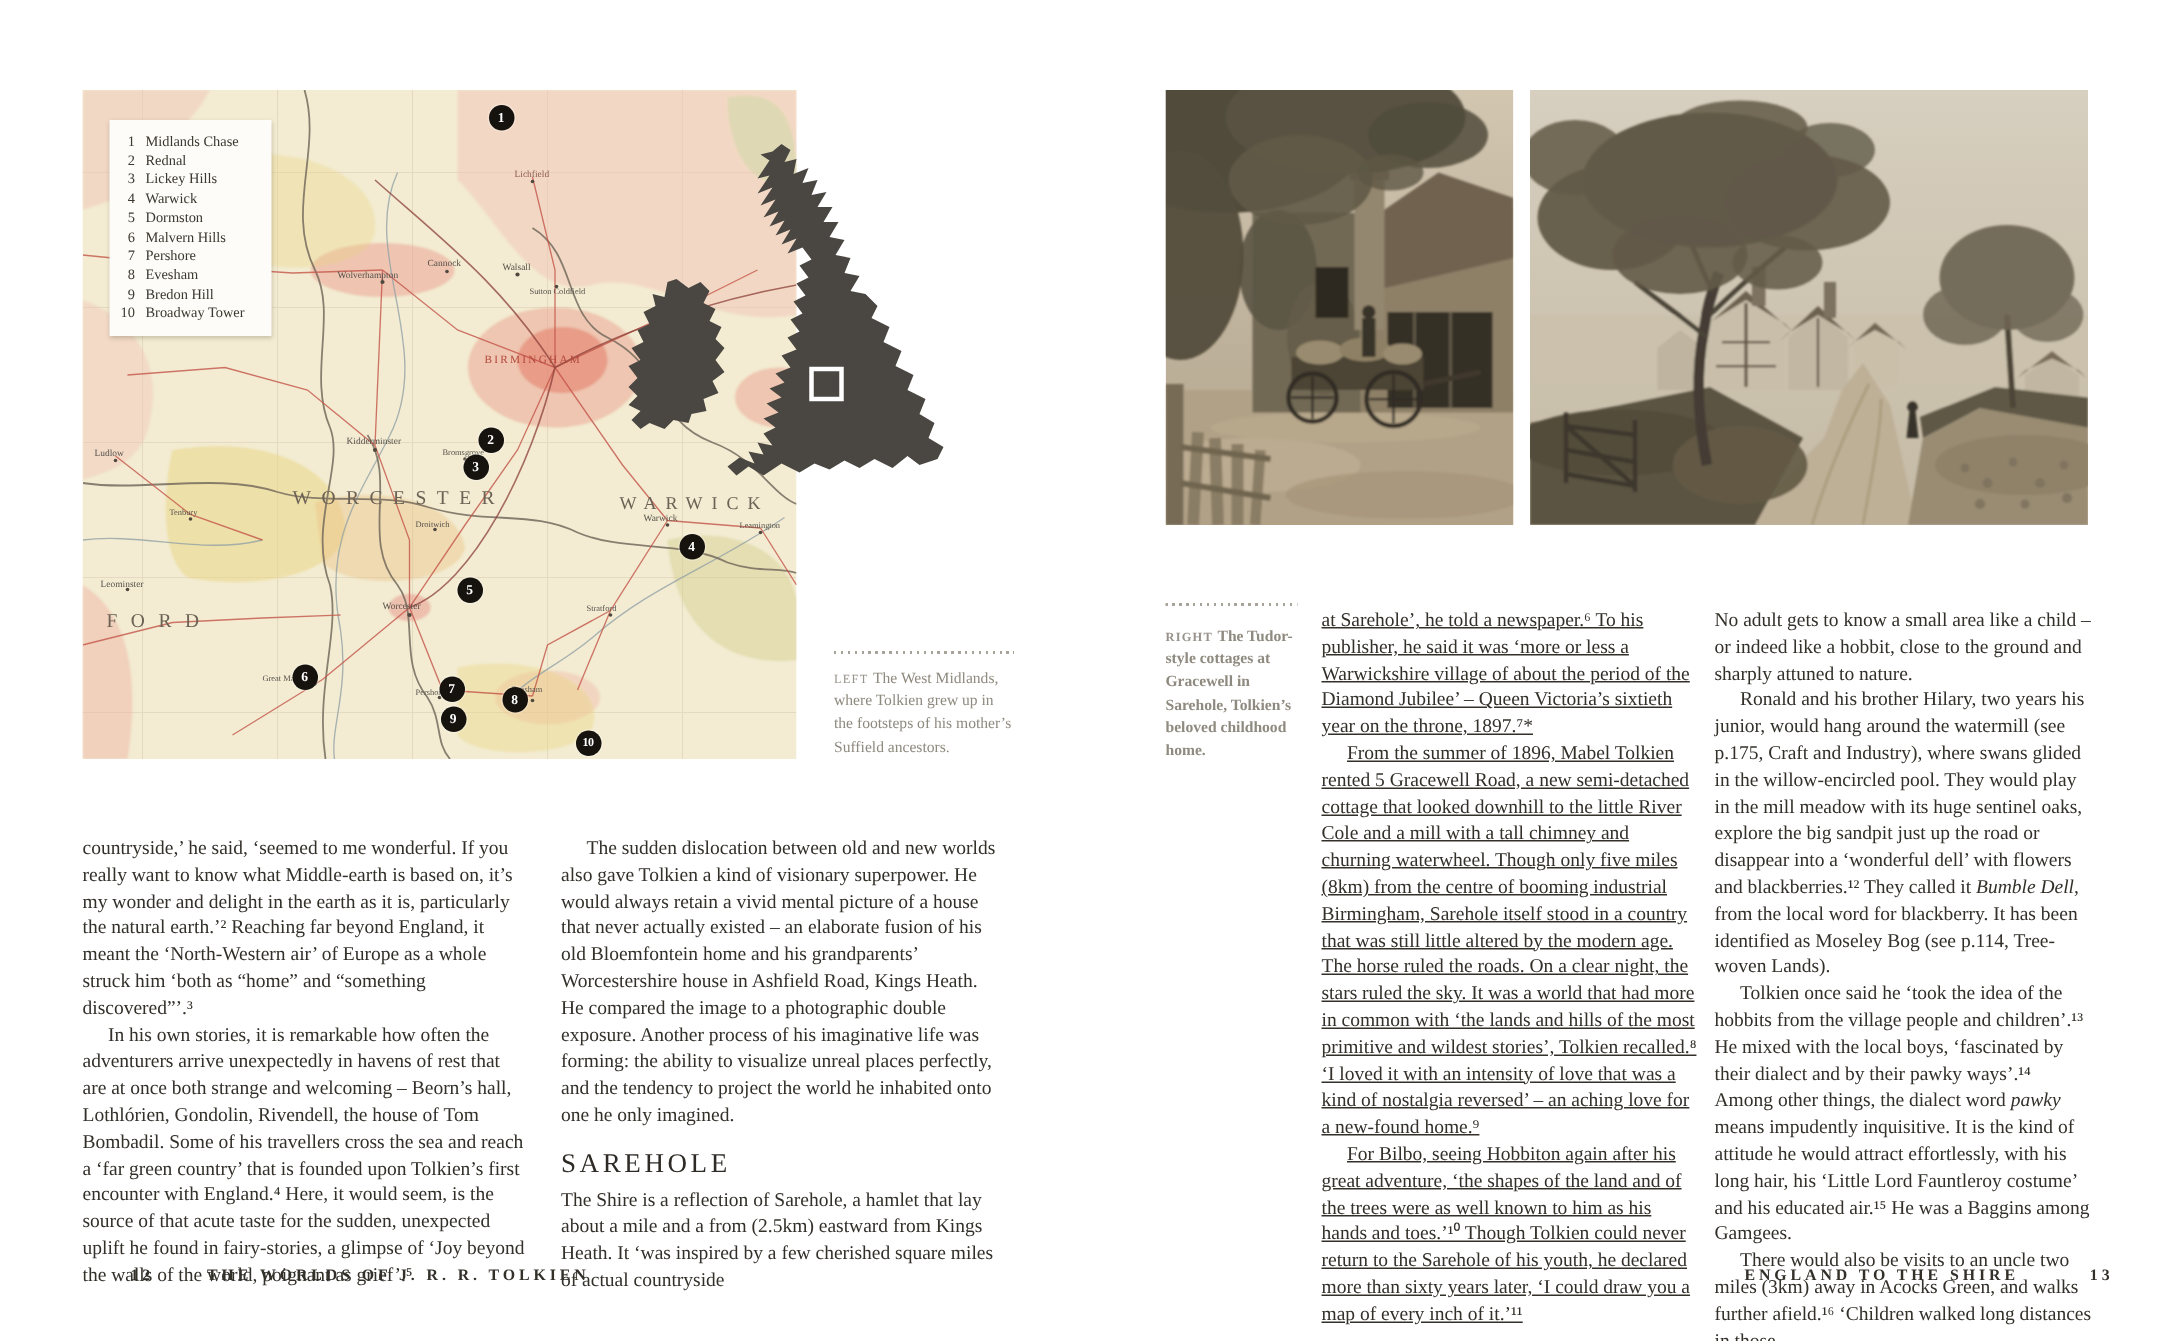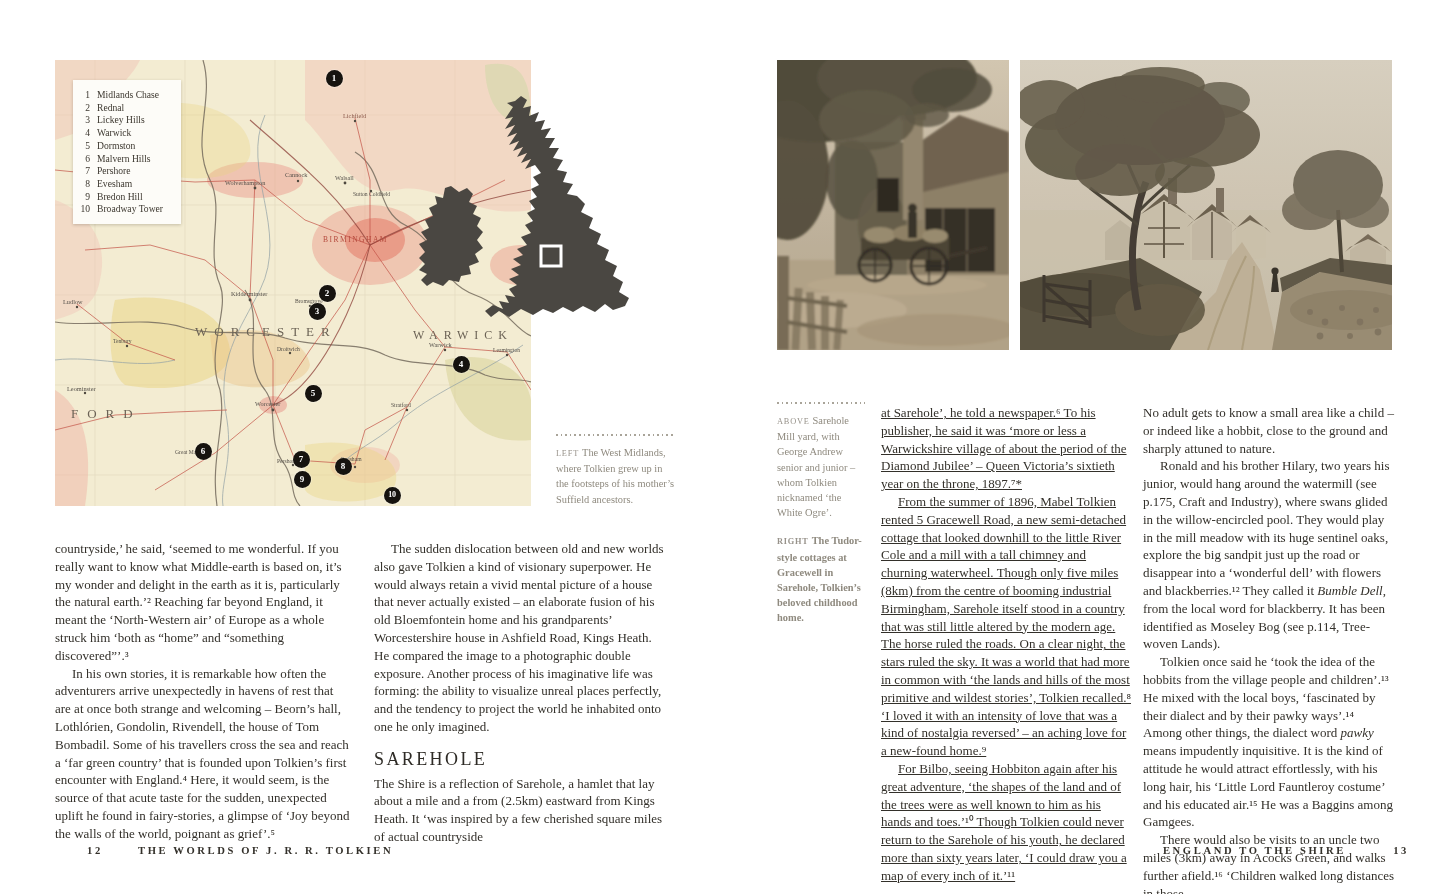--- a/index.html
+++ b/index.html
@@ -40,21 +40,21 @@
   .cap-tag{font-size:8.3px;letter-spacing:.8px;color:#97928a;text-transform:uppercase;margin-right:3px;}
   .dotrule{height:2px;margin-bottom:9px;
     background-image:repeating-linear-gradient(90deg,#a9a499 0 1.6px,transparent 1.6px 4.6px);}
   .cap-left{left:556px;top:434px;width:120px;}
   .cap-right{left:777px;top:402px;width:88px;}
 
   
   .bodycol{font-size:13px;line-height:17.8px;text-align:left;color:#33302a;}
   .bodycol p{margin:0;}
   .bodycol p.ind{text-indent:17px;}
-  .cols-l{left:55px;top:540px;width:614px;display:flex;gap:24px;}
+  .cols-l{left:55px;top:556px;width:614px;display:flex;gap:24px;}
   .cols-l .col{width:295px;}
   .rcol1{left:881px;top:404px;width:252px;text-decoration:underline;}
   .rcol2{left:1143px;top:404px;width:252px;}
   .subhead{
     font-size:18px;font-weight:400;letter-spacing:2.4px;color:#2e2b26;
     margin:15px 0 6px 0;
   }
 
   
   .footer{top:845px;font-size:10.6px;font-weight:700;letter-spacing:2.6px;color:#33302a;white-space:nowrap;padding-left:32px;}
@@ -423,21 +423,20 @@
 
       <path d="M251,232 L259,232 257,214 253,214 Z" fill="#332e26"></path>
       <circle cx="255" cy="211" r="3.6" fill="#332e26"></circle>
     </g>
     <rect width="372" height="290" fill="#8a7a5f" opacity="0.07"></rect>
   </svg>
 </figure>
 
 <aside class="abs cap cap-right">
   <div class="dotrule"></div>
-  <p><span class="cap-tag">ABOVE</span><span>Sarehole Mill yard, with George Andrew senior and junior – whom Tolkien nicknamed ‘the White Ogre’.</span></p>
   <p class="gap"><span class="cap-tag">RIGHT</span><span>The Tudor-style cottages at Gracewell in Sarehole, Tolkien’s beloved childhood home.</span></p>
 </aside>
 
 <div class="abs bodycol rcol1">
   <p class="noind">at Sarehole’, he told a newspaper.⁶ To his publisher, he said it was ‘more or less a Warwickshire village of about the period of the Diamond Jubilee’ – Queen Victoria’s sixtieth year on the throne, 1897.⁷*</p>
   <p class="ind">From the summer of 1896, Mabel Tolkien rented 5 Gracewell Road, a new semi-detached cottage that looked downhill to the little River Cole and a mill with a tall chimney and churning waterwheel. Though only five miles (8km) from the centre of booming industrial Birmingham, Sarehole itself stood in a country that was still little altered by the modern age. The horse ruled the roads. On a clear night, the stars ruled the sky. It was a world that had more in common with ‘the lands and hills of the most primitive and wildest stories’, Tolkien recalled.⁸ ‘I loved it with an intensity of love that was a kind of nostalgia reversed’ – an aching love for a new-found home.⁹</p>
   <p class="ind">For Bilbo, seeing Hobbiton again after his great adventure, ‘the shapes of the land and of the trees were as well known to him as his hands and toes.’¹⁰ Though Tolkien could never return to the Sarehole of his youth, he declared more than sixty years later, ‘I could draw you a map of every inch of it.’¹¹</p>
 </div>
 
 <div class="abs bodycol rcol2">

